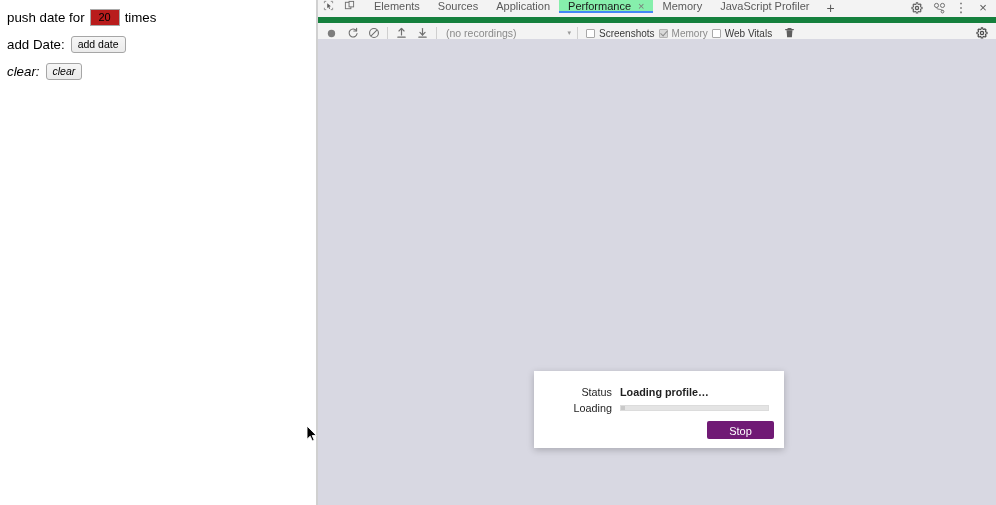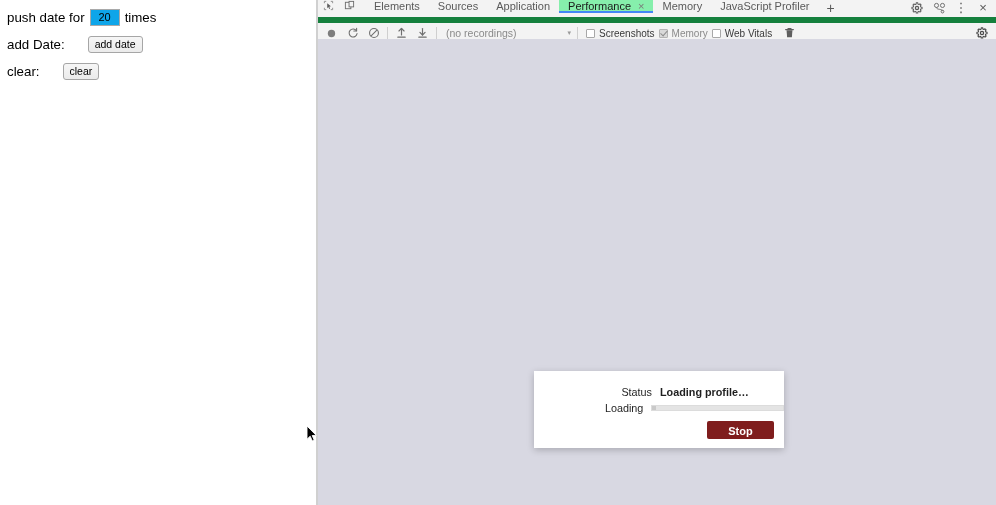--- a/index.html
+++ b/index.html
@@ -32,49 +32,49 @@
   .page-line {
     display: flex;
     align-items: center;
     font-size: 13.3px;
     color: #000;
     padding-left: 7px;
     height: 18px;
   }
   #line-push { margin-top: 8px; }
   #line-add  { margin-top: 9px; }
-  #line-clear{ margin-top: 9px; }
+  #line-clear{ margin-top: 9px; font-style: italic; }
 
   .page-label { white-space: pre; }
 
   .text-input {
     font-family: "Liberation Sans", sans-serif;
     font-size: 11px;
     color: #000;
     text-align: center;
     width: 24px;
     height: 13px;
     line-height: 13px;
     border: 1px solid #a9a9a9;
-    background: #0ea5e9;
+    background: #b91c1c;
     margin: 8px 5px;
     padding: 1px 2px;
     box-sizing: content-box;
     display: inline-block;
   }
 
   .form-btn {
     font-family: "Liberation Sans", sans-serif;
     font-size: 10.5px;
     color: #000;
     background: linear-gradient(#f6f6f6, #ebebeb);
     border: 1px solid #a6a6a6;
     border-radius: 3px;
     padding: 1px 6px 2px 6px;
-    margin-left: 23px;
+    margin-left: 6px;
     line-height: 12px;
     cursor: default;
     display: inline-block;
   }
 
   
   #divider {
     position: absolute;
     left: 316px; top: 0;
     width: 2px; height: 505px;
@@ -261,21 +261,20 @@
     position: absolute;
     left: 216px;
     top: 332px;
     width: 250px;
     height: 77px;
     background: #ffffff;
     box-shadow: 0 2px 7px rgba(0,0,0,0.22);
   }
   #dialog-rows {
     padding-top: 13px;
-    padding-left: 40px;
   }
   .dlg-row {
     display: flex;
     align-items: center;
     height: 16px;
     font-size: 10.8px;
     color: #222;
   }
   .dlg-label {
     width: 78px;
@@ -302,29 +301,28 @@
   }
   #dialog-footer {
     position: absolute;
     right: 10px;
     bottom: 9px;
   }
   #stop-button {
     font-family: "Liberation Sans", sans-serif;
     font-size: 11px;
     color: #ffffff;
-    background: #7f1d1d;
+    background: #701a75;
     border: none;
     border-radius: 2px;
     width: 67px;
     height: 18px;
     line-height: 18px;
     text-align: center;
     cursor: default;
-    font-weight: bold;
   }
 
   
   #cursor {
     position: absolute;
     left: 306px;
     top: 425px;
     width: 12px;
     height: 18px;
     pointer-events: none;

